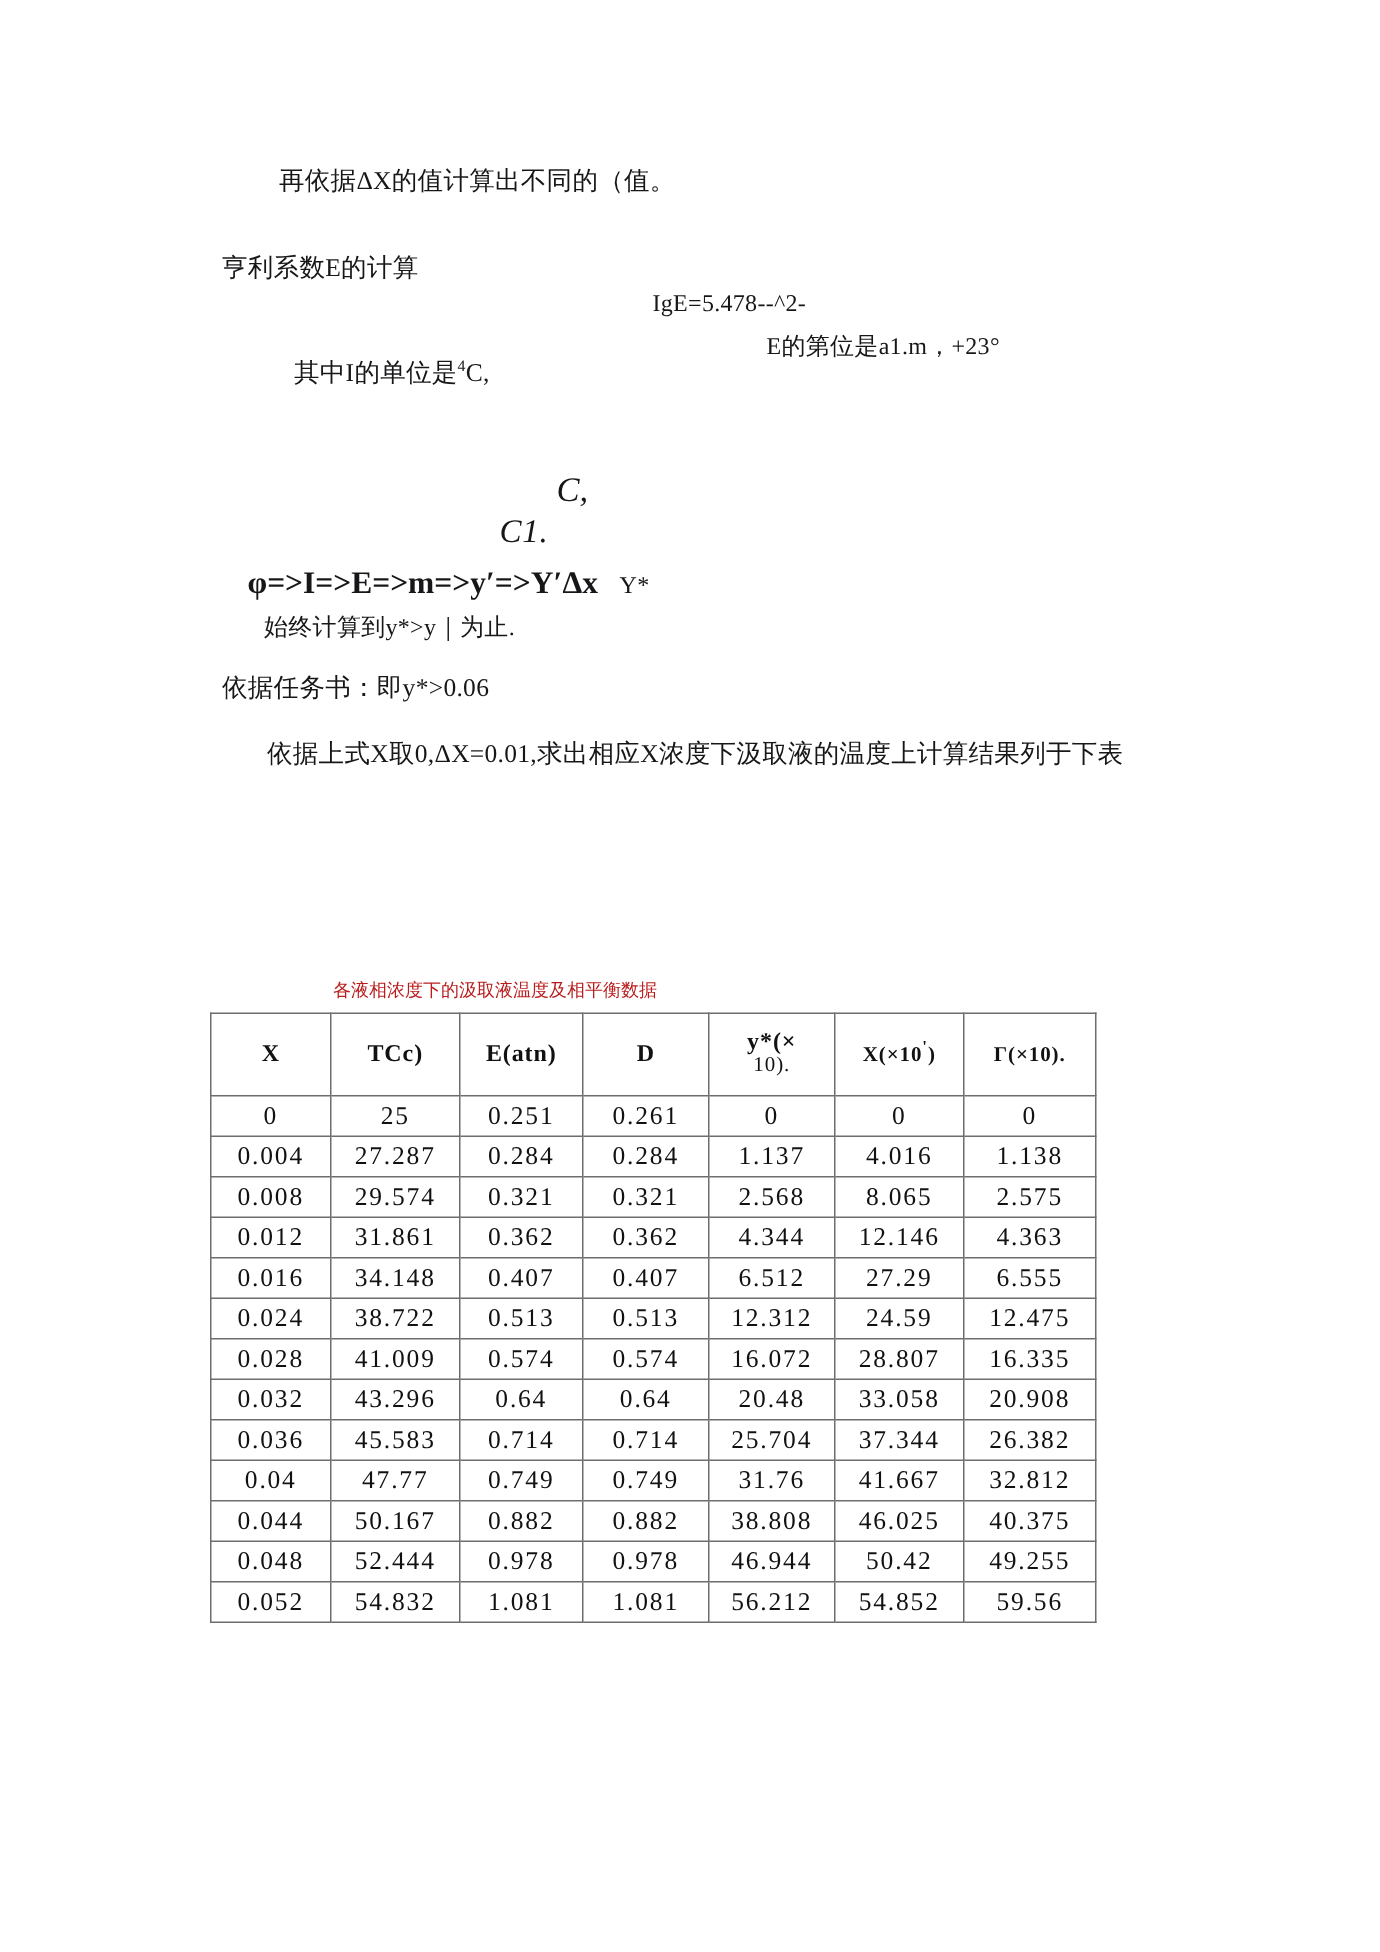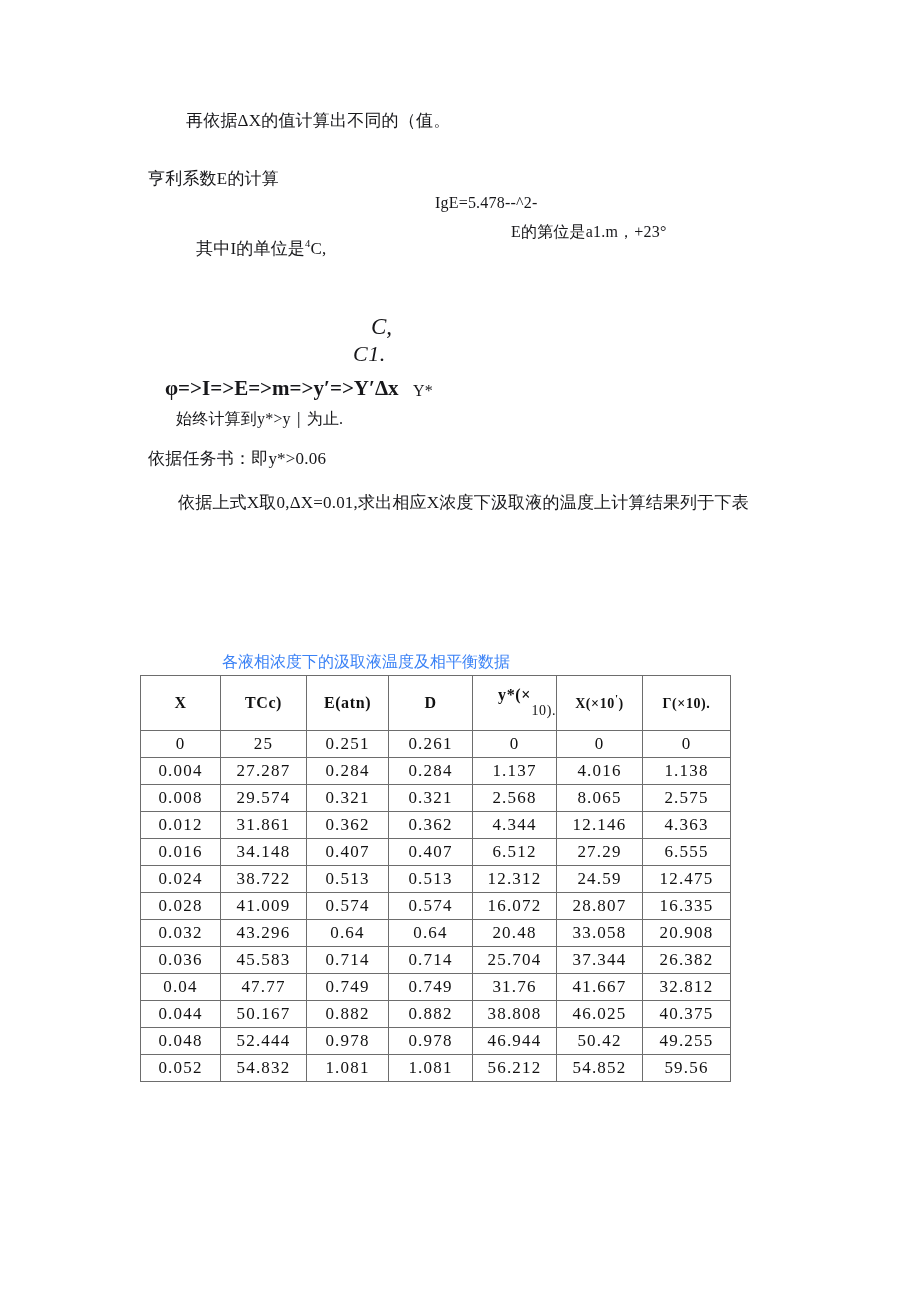--- a/index.html
+++ b/index.html
@@ -41,40 +41,39 @@
     vertical-align: super;
     line-height: 0;
   }
 
   
   .math-italic {
     font-family: "Liberation Serif", "DejaVu Serif", serif;
     font-style: italic;
     font-size: 22px;
     letter-spacing: 0.5px;
-    margin-left: 20px;
   }
   .math-c1 {
     font-family: "Liberation Serif", "DejaVu Serif", serif;
     font-style: italic;
     font-size: 23px;
   }
   .math-ystar {
     font-family: "Liberation Serif", "DejaVu Serif", serif;
     font-weight: bold;
     font-size: 21px;
   }
 
   
   #data-table-title {
     position: absolute;
     left: 222px;
     top: 652px;
-    font-size: 16px;
-    color: #3b82f6;
+    font-size: 12px;
+    color: #b91c1c;
     white-space: nowrap;
   }
 
   #equilibrium-table {
     position: absolute;
     left: 140px;
     top: 675px;
     width: 590px;
     border-collapse: collapse;
     table-layout: fixed;
@@ -116,21 +115,21 @@
   col.c3 { width: 84px; }
   col.c4 { width: 84px; }
   col.c5 { width: 86px; }
   col.c6 { width: 88px; }
 
   .hdr-two-line {
     display: block;
     line-height: 1.05;
   }
   .hdr-two-line .l1 { display:block; }
-  .hdr-two-line .l2 { display:block; font-size: 14px; font-weight: normal; text-align: right; }
+  .hdr-two-line .l2 { display:block; font-size: 14px; font-weight: normal; }
 
   .hdr-sub {
     font-size: 14px;
   }
   .hdr-sup {
     font-size: 0.8em;
     vertical-align: super;
     line-height: 0;
   }
 </style>

